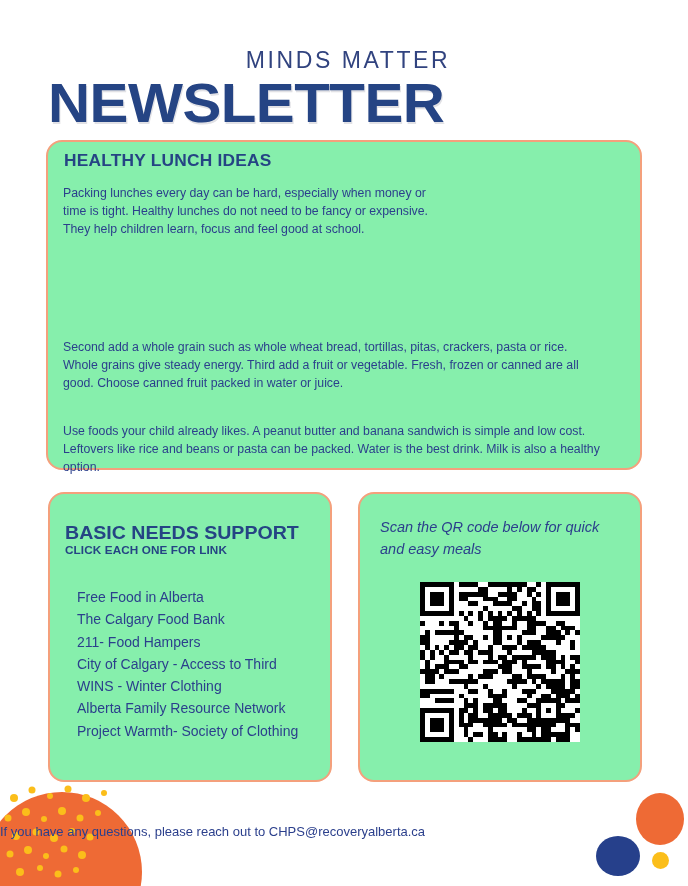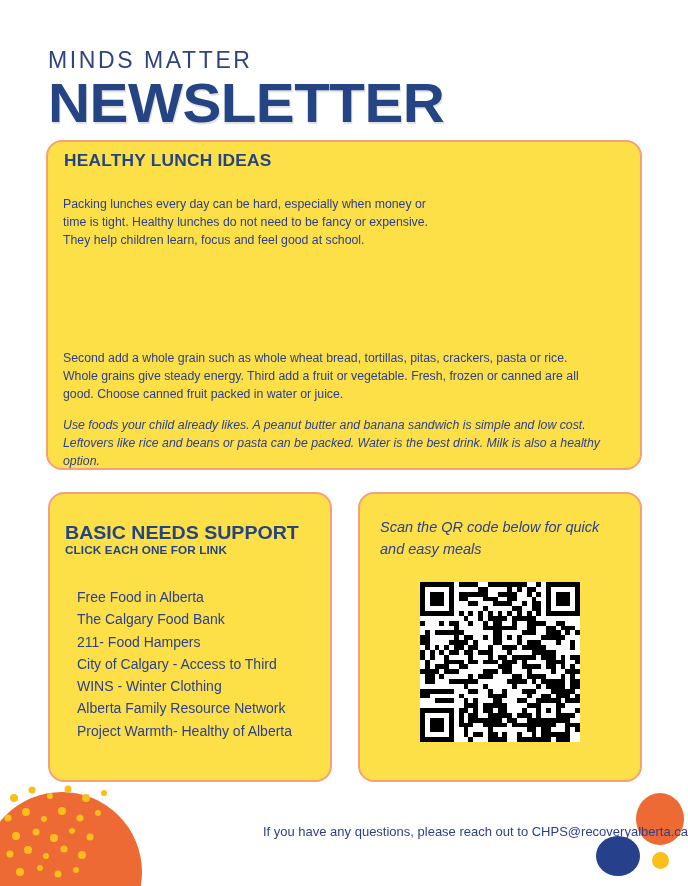--- a/index.html
+++ b/index.html
@@ -23,41 +23,42 @@
     top: 48px;
     width: 600px;
   }
   .kicker {
     font-size: 23px;
     letter-spacing: 2.6px;
     font-weight: 300;
     color: #31437f;
     line-height: 1.1;
     white-space: nowrap;
+    text-align: center;
   }
   .masthead {
     font-size: 55px;
     font-weight: 700;
     letter-spacing: -0.5px;
     color: #254484;
     line-height: 1.05;
     margin-top: 2px;
     transform: scaleX(1.06);
     transform-origin: left center;
     text-shadow: 1px 2px 0 rgba(170,170,180,0.35);
     white-space: nowrap;
   }
 
   
   .card {
     position: absolute;
     border: 2px solid #f4a07c;
     border-radius: 16px;
     box-sizing: border-box;
-    background: #fde047;
+    background: #86efac;
   }
   #card-lunch {
     left: 46px;
     top: 140px;
     width: 596px;
     height: 330px;
   }
   #card-needs {
     left: 48px;
     top: 492px;
@@ -84,26 +85,25 @@
     position: absolute;
     left: 16px;
     top: 9px;
   }
   .para {
     position: absolute;
     font-size: 12.3px;
     line-height: 18.2px;
     color: #2b3f8c;
     text-align: left;
-    margin-top: 11px;
   }
   #para-1 { left: 15px; top: 42px; width: 370px; }
   #para-2 { left: 15px; top: 120px; width: 380px; }
   #para-3 { left: 15px; top: 196px; width: 540px; }
-  #para-4 { left: 15px; top: 263px; width: 543px; font-style: italic; }
+  #para-4 { left: 15px; top: 280px; width: 543px; }
 
   
   .needs-title {
     position: absolute;
     left: 15px;
     top: 28px;
     font-size: 19px;
     font-weight: 700;
     letter-spacing: 0px;
     color: #254484;
@@ -159,25 +159,24 @@
     background: #ffffff;
   }
   .qr-wrap svg { display: block; }
 
   
   .footer-text {
     position: absolute;
     left: 0;
     right: 0;
     top: 824px;
-    text-align: right;
+    text-align: left;
     font-size: 13px;
     color: #2b3f8c;
     z-index: 5;
-    padding-left: 32px;
   }
 
   
   .deco { position: absolute; }
   #deco-quarter {
     left: -18px;
     bottom: -66px;
     width: 160px;
     height: 160px;
     border-radius: 50%;
@@ -227,21 +226,21 @@
 <div class="card" id="card-needs">
   <div class="needs-title">BASIC NEEDS SUPPORT</div>
   <div class="needs-sub">CLICK EACH ONE FOR LINK</div>
   <ul class="links">
     <li>Free Food in Alberta</li>
     <li>The Calgary Food Bank</li>
     <li>211- Food Hampers</li>
     <li>City of Calgary - Access to Third</li>
     <li>WINS - Winter Clothing</li>
     <li>Alberta Family Resource Network</li>
-    <li>Project Warmth- Healthy of Alberta</li>
+    <li>Project Warmth- Society of Clothing</li>
   </ul>
 </div>
 
 <div class="card" id="card-qr">
   <div class="qr-caption">Scan the QR code below for quick and easy meals</div>
   <div class="qr-wrap">
     <svg id="qr-svg" width="160" height="160" viewBox="0 0 33 33" shape-rendering="crispEdges" aria-hidden="true">
         <path d="M0 0h1v1h-1zM1 0h1v1h-1zM2 0h1v1h-1zM3 0h1v1h-1zM4 0h1v1h-1zM5 0h1v1h-1zM6 0h1v1h-1zM8 0h1v1h-1zM9 0h1v1h-1zM10 0h1v1h-1zM11 0h1v1h-1zM14 0h1v1h-1zM15 0h1v1h-1zM16 0h1v1h-1zM17 0h1v1h-1zM18 0h1v1h-1zM19 0h1v1h-1zM20 0h1v1h-1zM21 0h1v1h-1zM24 0h1v1h-1zM26 0h1v1h-1zM27 0h1v1h-1zM28 0h1v1h-1zM29 0h1v1h-1zM30 0h1v1h-1zM31 0h1v1h-1zM32 0h1v1h-1zM0 1h1v1h-1zM6 1h1v1h-1zM12 1h1v1h-1zM13 1h1v1h-1zM18 1h1v1h-1zM20 1h1v1h-1zM22 1h1v1h-1zM23 1h1v1h-1zM26 1h1v1h-1zM32 1h1v1h-1zM0 2h1v1h-1zM2 2h1v1h-1zM3 2h1v1h-1zM4 2h1v1h-1zM6 2h1v1h-1zM8 2h1v1h-1zM9 2h1v1h-1zM10 2h1v1h-1zM11 2h1v1h-1zM12 2h1v1h-1zM13 2h1v1h-1zM16 2h1v1h-1zM17 2h1v1h-1zM18 2h1v1h-1zM19 2h1v1h-1zM22 2h1v1h-1zM24 2h1v1h-1zM26 2h1v1h-1zM28 2h1v1h-1zM29 2h1v1h-1zM30 2h1v1h-1zM32 2h1v1h-1zM0 3h1v1h-1zM2 3h1v1h-1zM3 3h1v1h-1zM4 3h1v1h-1zM6 3h1v1h-1zM8 3h1v1h-1zM9 3h1v1h-1zM13 3h1v1h-1zM14 3h1v1h-1zM15 3h1v1h-1zM18 3h1v1h-1zM19 3h1v1h-1zM23 3h1v1h-1zM26 3h1v1h-1zM28 3h1v1h-1zM29 3h1v1h-1zM30 3h1v1h-1zM32 3h1v1h-1zM0 4h1v1h-1zM2 4h1v1h-1zM3 4h1v1h-1zM4 4h1v1h-1zM6 4h1v1h-1zM10 4h1v1h-1zM11 4h1v1h-1zM15 4h1v1h-1zM16 4h1v1h-1zM17 4h1v1h-1zM18 4h1v1h-1zM21 4h1v1h-1zM23 4h1v1h-1zM24 4h1v1h-1zM26 4h1v1h-1zM28 4h1v1h-1zM29 4h1v1h-1zM30 4h1v1h-1zM32 4h1v1h-1zM0 5h1v1h-1zM6 5h1v1h-1zM13 5h1v1h-1zM19 5h1v1h-1zM20 5h1v1h-1zM23 5h1v1h-1zM24 5h1v1h-1zM26 5h1v1h-1zM32 5h1v1h-1zM0 6h1v1h-1zM1 6h1v1h-1zM2 6h1v1h-1zM3 6h1v1h-1zM4 6h1v1h-1zM5 6h1v1h-1zM6 6h1v1h-1zM8 6h1v1h-1zM10 6h1v1h-1zM12 6h1v1h-1zM14 6h1v1h-1zM16 6h1v1h-1zM18 6h1v1h-1zM20 6h1v1h-1zM22 6h1v1h-1zM24 6h1v1h-1zM26 6h1v1h-1zM27 6h1v1h-1zM28 6h1v1h-1zM29 6h1v1h-1zM30 6h1v1h-1zM31 6h1v1h-1zM32 6h1v1h-1zM9 7h1v1h-1zM12 7h1v1h-1zM14 7h1v1h-1zM15 7h1v1h-1zM16 7h1v1h-1zM17 7h1v1h-1zM19 7h1v1h-1zM20 7h1v1h-1zM21 7h1v1h-1zM22 7h1v1h-1zM23 7h1v1h-1zM0 8h1v1h-1zM4 8h1v1h-1zM6 8h1v1h-1zM7 8h1v1h-1zM10 8h1v1h-1zM13 8h1v1h-1zM15 8h1v1h-1zM16 8h1v1h-1zM19 8h1v1h-1zM22 8h1v1h-1zM23 8h1v1h-1zM24 8h1v1h-1zM25 8h1v1h-1zM28 8h1v1h-1zM29 8h1v1h-1zM7 9h1v1h-1zM13 9h1v1h-1zM14 9h1v1h-1zM15 9h1v1h-1zM16 9h1v1h-1zM17 9h1v1h-1zM18 9h1v1h-1zM19 9h1v1h-1zM22 9h1v1h-1zM23 9h1v1h-1zM26 9h1v1h-1zM27 9h1v1h-1zM29 9h1v1h-1zM30 9h1v1h-1zM31 9h1v1h-1zM1 10h1v1h-1zM3 10h1v1h-1zM4 10h1v1h-1zM5 10h1v1h-1zM6 10h1v1h-1zM7 10h1v1h-1zM8 10h1v1h-1zM15 10h1v1h-1zM16 10h1v1h-1zM21 10h1v1h-1zM22 10h1v1h-1zM23 10h1v1h-1zM26 10h1v1h-1zM27 10h1v1h-1zM28 10h1v1h-1zM30 10h1v1h-1zM32 10h1v1h-1zM0 11h1v1h-1zM1 11h1v1h-1zM7 11h1v1h-1zM9 11h1v1h-1zM10 11h1v1h-1zM13 11h1v1h-1zM15 11h1v1h-1zM16 11h1v1h-1zM18 11h1v1h-1zM20 11h1v1h-1zM25 11h1v1h-1zM26 11h1v1h-1zM27 11h1v1h-1zM28 11h1v1h-1zM29 11h1v1h-1zM0 12h1v1h-1zM1 12h1v1h-1zM6 12h1v1h-1zM7 12h1v1h-1zM8 12h1v1h-1zM9 12h1v1h-1zM11 12h1v1h-1zM15 12h1v1h-1zM16 12h1v1h-1zM20 12h1v1h-1zM22 12h1v1h-1zM23 12h1v1h-1zM24 12h1v1h-1zM28 12h1v1h-1zM31 12h1v1h-1zM1 13h1v1h-1zM3 13h1v1h-1zM5 13h1v1h-1zM7 13h1v1h-1zM8 13h1v1h-1zM10 13h1v1h-1zM11 13h1v1h-1zM14 13h1v1h-1zM17 13h1v1h-1zM18 13h1v1h-1zM19 13h1v1h-1zM21 13h1v1h-1zM22 13h1v1h-1zM23 13h1v1h-1zM24 13h1v1h-1zM25 13h1v1h-1zM31 13h1v1h-1zM0 14h1v1h-1zM2 14h1v1h-1zM4 14h1v1h-1zM6 14h1v1h-1zM7 14h1v1h-1zM9 14h1v1h-1zM10 14h1v1h-1zM12 14h1v1h-1zM13 14h1v1h-1zM14 14h1v1h-1zM18 14h1v1h-1zM23 14h1v1h-1zM24 14h1v1h-1zM25 14h1v1h-1zM26 14h1v1h-1zM27 14h1v1h-1zM0 15h1v1h-1zM2 15h1v1h-1zM5 15h1v1h-1zM10 15h1v1h-1zM14 15h1v1h-1zM16 15h1v1h-1zM17 15h1v1h-1zM19 15h1v1h-1zM20 15h1v1h-1zM21 15h1v1h-1zM22 15h1v1h-1zM23 15h1v1h-1zM25 15h1v1h-1zM26 15h1v1h-1zM27 15h1v1h-1zM29 15h1v1h-1zM31 15h1v1h-1zM32 15h1v1h-1zM1 16h1v1h-1zM5 16h1v1h-1zM6 16h1v1h-1zM7 16h1v1h-1zM8 16h1v1h-1zM10 16h1v1h-1zM11 16h1v1h-1zM13 16h1v1h-1zM14 16h1v1h-1zM15 16h1v1h-1zM17 16h1v1h-1zM18 16h1v1h-1zM19 16h1v1h-1zM21 16h1v1h-1zM26 16h1v1h-1zM27 16h1v1h-1zM28 16h1v1h-1zM29 16h1v1h-1zM32 16h1v1h-1zM1 17h1v1h-1zM3 17h1v1h-1zM4 17h1v1h-1zM5 17h1v1h-1zM8 17h1v1h-1zM9 17h1v1h-1zM16 17h1v1h-1zM17 17h1v1h-1zM18 17h1v1h-1zM21 17h1v1h-1zM22 17h1v1h-1zM23 17h1v1h-1zM24 17h1v1h-1zM26 17h1v1h-1zM27 17h1v1h-1zM29 17h1v1h-1zM31 17h1v1h-1zM0 18h1v1h-1zM1 18h1v1h-1zM2 18h1v1h-1zM3 18h1v1h-1zM5 18h1v1h-1zM6 18h1v1h-1zM7 18h1v1h-1zM13 18h1v1h-1zM14 18h1v1h-1zM15 18h1v1h-1zM17 18h1v1h-1zM18 18h1v1h-1zM22 18h1v1h-1zM27 18h1v1h-1zM30 18h1v1h-1zM31 18h1v1h-1zM32 18h1v1h-1zM1 19h1v1h-1zM2 19h1v1h-1zM4 19h1v1h-1zM10 19h1v1h-1zM12 19h1v1h-1zM13 19h1v1h-1zM14 19h1v1h-1zM19 19h1v1h-1zM20 19h1v1h-1zM22 19h1v1h-1zM23 19h1v1h-1zM24 19h1v1h-1zM25 19h1v1h-1zM29 19h1v1h-1zM31 19h1v1h-1zM1 20h1v1h-1zM2 20h1v1h-1zM6 20h1v1h-1zM7 20h1v1h-1zM8 20h1v1h-1zM9 20h1v1h-1zM10 20h1v1h-1zM11 20h1v1h-1zM18 20h1v1h-1zM19 20h1v1h-1zM20 20h1v1h-1zM21 20h1v1h-1zM23 20h1v1h-1zM25 20h1v1h-1zM26 20h1v1h-1zM27 20h1v1h-1zM28 20h1v1h-1zM29 20h1v1h-1zM31 20h1v1h-1zM32 20h1v1h-1zM9 21h1v1h-1zM13 21h1v1h-1zM19 21h1v1h-1zM24 21h1v1h-1zM26 21h1v1h-1zM27 21h1v1h-1zM28 21h1v1h-1zM29 21h1v1h-1zM31 21h1v1h-1zM32 21h1v1h-1zM0 22h1v1h-1zM1 22h1v1h-1zM2 22h1v1h-1zM3 22h1v1h-1zM4 22h1v1h-1zM5 22h1v1h-1zM6 22h1v1h-1zM10 22h1v1h-1zM11 22h1v1h-1zM14 22h1v1h-1zM17 22h1v1h-1zM21 22h1v1h-1zM22 22h1v1h-1zM23 22h1v1h-1zM27 22h1v1h-1zM28 22h1v1h-1zM29 22h1v1h-1zM30 22h1v1h-1zM31 22h1v1h-1zM0 23h1v1h-1zM1 23h1v1h-1zM8 23h1v1h-1zM14 23h1v1h-1zM15 23h1v1h-1zM16 23h1v1h-1zM17 23h1v1h-1zM22 23h1v1h-1zM25 23h1v1h-1zM26 23h1v1h-1zM28 23h1v1h-1zM29 23h1v1h-1zM30 23h1v1h-1zM32 23h1v1h-1zM3 24h1v1h-1zM4 24h1v1h-1zM5 24h1v1h-1zM6 24h1v1h-1zM9 24h1v1h-1zM11 24h1v1h-1zM15 24h1v1h-1zM16 24h1v1h-1zM20 24h1v1h-1zM21 24h1v1h-1zM24 24h1v1h-1zM25 24h1v1h-1zM26 24h1v1h-1zM27 24h1v1h-1zM28 24h1v1h-1zM30 24h1v1h-1zM31 24h1v1h-1zM32 24h1v1h-1zM9 25h1v1h-1zM10 25h1v1h-1zM11 25h1v1h-1zM13 25h1v1h-1zM14 25h1v1h-1zM15 25h1v1h-1zM16 25h1v1h-1zM17 25h1v1h-1zM22 25h1v1h-1zM23 25h1v1h-1zM24 25h1v1h-1zM28 25h1v1h-1zM29 25h1v1h-1zM0 26h1v1h-1zM1 26h1v1h-1zM2 26h1v1h-1zM3 26h1v1h-1zM4 26h1v1h-1zM5 26h1v1h-1zM6 26h1v1h-1zM8 26h1v1h-1zM9 26h1v1h-1zM11 26h1v1h-1zM13 26h1v1h-1zM14 26h1v1h-1zM16 26h1v1h-1zM17 26h1v1h-1zM21 26h1v1h-1zM24 26h1v1h-1zM26 26h1v1h-1zM28 26h1v1h-1zM32 26h1v1h-1zM0 27h1v1h-1zM6 27h1v1h-1zM8 27h1v1h-1zM10 27h1v1h-1zM11 27h1v1h-1zM14 27h1v1h-1zM15 27h1v1h-1zM16 27h1v1h-1zM17 27h1v1h-1zM18 27h1v1h-1zM20 27h1v1h-1zM21 27h1v1h-1zM22 27h1v1h-1zM24 27h1v1h-1zM28 27h1v1h-1zM29 27h1v1h-1zM30 27h1v1h-1zM31 27h1v1h-1zM0 28h1v1h-1zM2 28h1v1h-1zM3 28h1v1h-1zM4 28h1v1h-1zM6 28h1v1h-1zM8 28h1v1h-1zM10 28h1v1h-1zM11 28h1v1h-1zM12 28h1v1h-1zM13 28h1v1h-1zM14 28h1v1h-1zM15 28h1v1h-1zM16 28h1v1h-1zM18 28h1v1h-1zM19 28h1v1h-1zM22 28h1v1h-1zM23 28h1v1h-1zM24 28h1v1h-1zM25 28h1v1h-1zM26 28h1v1h-1zM27 28h1v1h-1zM28 28h1v1h-1zM29 28h1v1h-1zM30 28h1v1h-1zM0 29h1v1h-1zM2 29h1v1h-1zM3 29h1v1h-1zM4 29h1v1h-1zM6 29h1v1h-1zM8 29h1v1h-1zM9 29h1v1h-1zM10 29h1v1h-1zM13 29h1v1h-1zM14 29h1v1h-1zM15 29h1v1h-1zM16 29h1v1h-1zM17 29h1v1h-1zM19 29h1v1h-1zM20 29h1v1h-1zM21 29h1v1h-1zM22 29h1v1h-1zM23 29h1v1h-1zM24 29h1v1h-1zM25 29h1v1h-1zM26 29h1v1h-1zM27 29h1v1h-1zM30 29h1v1h-1zM31 29h1v1h-1zM32 29h1v1h-1zM0 30h1v1h-1zM2 30h1v1h-1zM3 30h1v1h-1zM4 30h1v1h-1zM6 30h1v1h-1zM9 30h1v1h-1zM14 30h1v1h-1zM22 30h1v1h-1zM23 30h1v1h-1zM25 30h1v1h-1zM26 30h1v1h-1zM30 30h1v1h-1zM32 30h1v1h-1zM0 31h1v1h-1zM6 31h1v1h-1zM9 31h1v1h-1zM11 31h1v1h-1zM12 31h1v1h-1zM14 31h1v1h-1zM15 31h1v1h-1zM17 31h1v1h-1zM20 31h1v1h-1zM23 31h1v1h-1zM25 31h1v1h-1zM26 31h1v1h-1zM27 31h1v1h-1zM28 31h1v1h-1zM29 31h1v1h-1zM30 31h1v1h-1zM0 32h1v1h-1zM1 32h1v1h-1zM2 32h1v1h-1zM3 32h1v1h-1zM4 32h1v1h-1zM5 32h1v1h-1zM6 32h1v1h-1zM10 32h1v1h-1zM14 32h1v1h-1zM15 32h1v1h-1zM16 32h1v1h-1zM17 32h1v1h-1zM20 32h1v1h-1zM21 32h1v1h-1zM22 32h1v1h-1zM23 32h1v1h-1zM24 32h1v1h-1zM25 32h1v1h-1zM26 32h1v1h-1zM28 32h1v1h-1zM29 32h1v1h-1zM30 32h1v1h-1z" fill="#000000"></path>
       </svg>
   </div>

